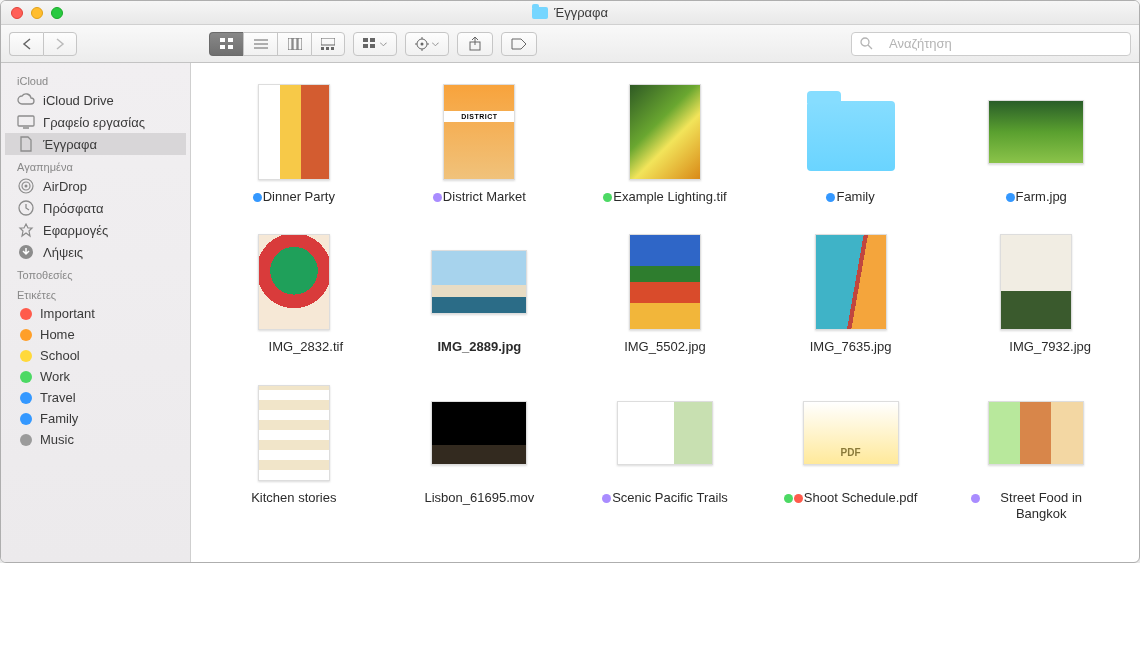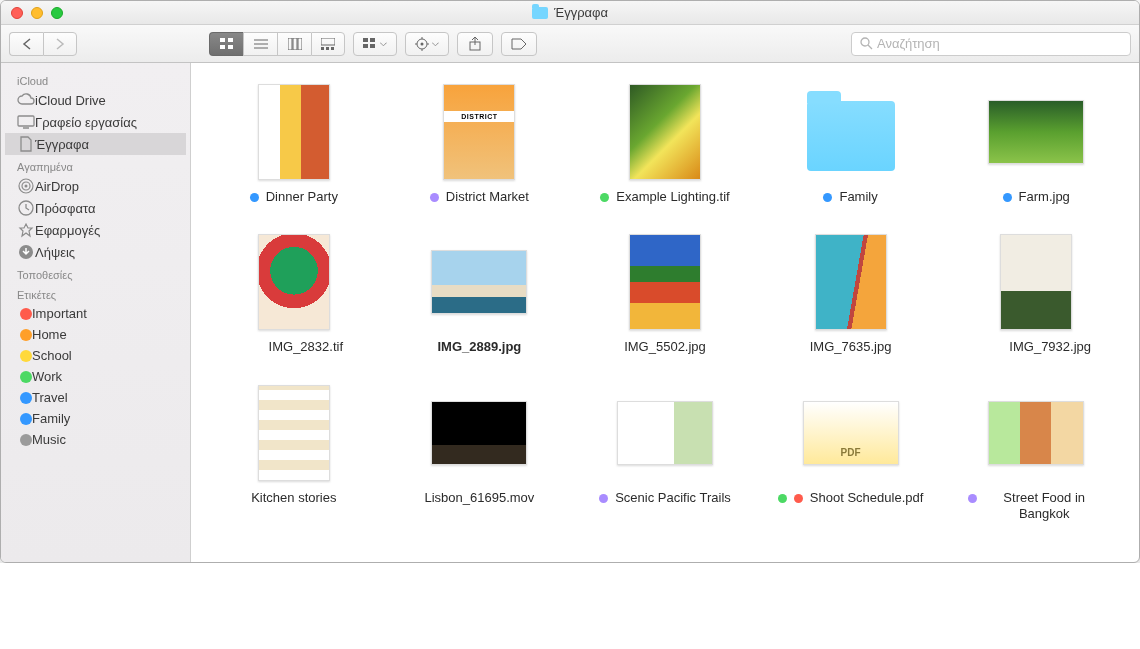--- a/index.html
+++ b/index.html
@@ -21,36 +21,36 @@
 .nav-group .tbtn:first-child{border-radius:4px 0 0 4px;border-right:none}
 .nav-group .tbtn:last-child{border-radius:0 4px 4px 0}
 .view-group{display:flex}
 .view-group .tbtn{width:34px;border-radius:0;border-right:none}
 .view-group .tbtn:first-child{border-radius:4px 0 0 4px;background:linear-gradient(#888,#6f6f6f);color:#fff;border-color:#6a6a6a}
 .view-group .tbtn:last-child{border-radius:0 4px 4px 0;border-right:1px solid #c6c6c6}
 .dd{width:44px;padding:0 6px;gap:3px}
 .single{width:36px}
 .chev{font-size:9px;color:#666}
 .spacer{flex:1}
-.search{width:280px;height:24px;background:#fff;border:1px solid #ccc;border-radius:4px;display:flex;align-items:center;padding:0 8px;gap:4px;color:#b4b4b4;font-size:13px}
+.search{width:280px;height:24px;background:#fff;border:1px solid #ccc;border-radius:4px;display:flex;align-items:center;padding:0 8px;gap:16px;color:#b4b4b4;font-size:13px}
 .body{flex:1;display:flex;min-height:0}
 .sidebar{width:190px;background:linear-gradient(#f1eff1,#eceaec);border-right:1px solid #cfcfcf;overflow-y:auto;padding:6px 4px;font-size:13px}
 .sec-h{font-size:11px;color:#888;padding:6px 12px 2px;font-weight:500}
-.srow{display:flex;align-items:center;padding:3px 12px;color:#3a3a3a;cursor:default}
+.srow{display:flex;align-items:center;gap:8px;padding:3px 12px;color:#3a3a3a;cursor:default}
 .srow.sel{background:#d8d6d8}
 .sicon{width:18px;height:16px;display:flex;align-items:center;justify-content:center;color:#8c8c8c;flex-shrink:0}
 .tag-dot{width:12px;height:12px;border-radius:50%;flex-shrink:0;margin-left:3px}
 .content{flex:1;overflow:auto;padding:20px}
 .grid{display:grid;grid-template-columns:repeat(5,1fr);gap:28px 20px}
 .item{display:flex;flex-direction:column;align-items:center;text-align:center}
 .thumb{width:98px;height:98px;display:flex;align-items:center;justify-content:center;margin-bottom:8px}
 .thumb-img{border:1px solid #ddd;box-shadow:0 1px 2px rgba(0,0,0,.15);background:#fff}
 .portrait{width:72px;height:96px}
 .landscape{width:96px;height:64px}
-.fname{font-size:13px;color:#2b2b2b;line-height:1.25;display:flex;align-items:flex-start;justify-content:center;gap:7px}
+.fname{font-size:13px;color:#2b2b2b;line-height:1.25;display:flex;align-items:flex-start;justify-content:center;gap:1px}
 .ftag{width:9px;height:9px;border-radius:50%;flex-shrink:0;margin-top:4px}
 .big-folder{width:88px;height:70px;background:linear-gradient(#86ddff,#6ad4ff);border-radius:4px;position:relative;margin-top:8px}
 .big-folder:before{content:"";position:absolute;top:-10px;left:0;width:34px;height:12px;background:#86ddff;border-radius:4px 4px 0 0}
 svg{display:block}
 </style>
 </head>
 <body>
 
 <div class="window">
   <div class="titlebar">

